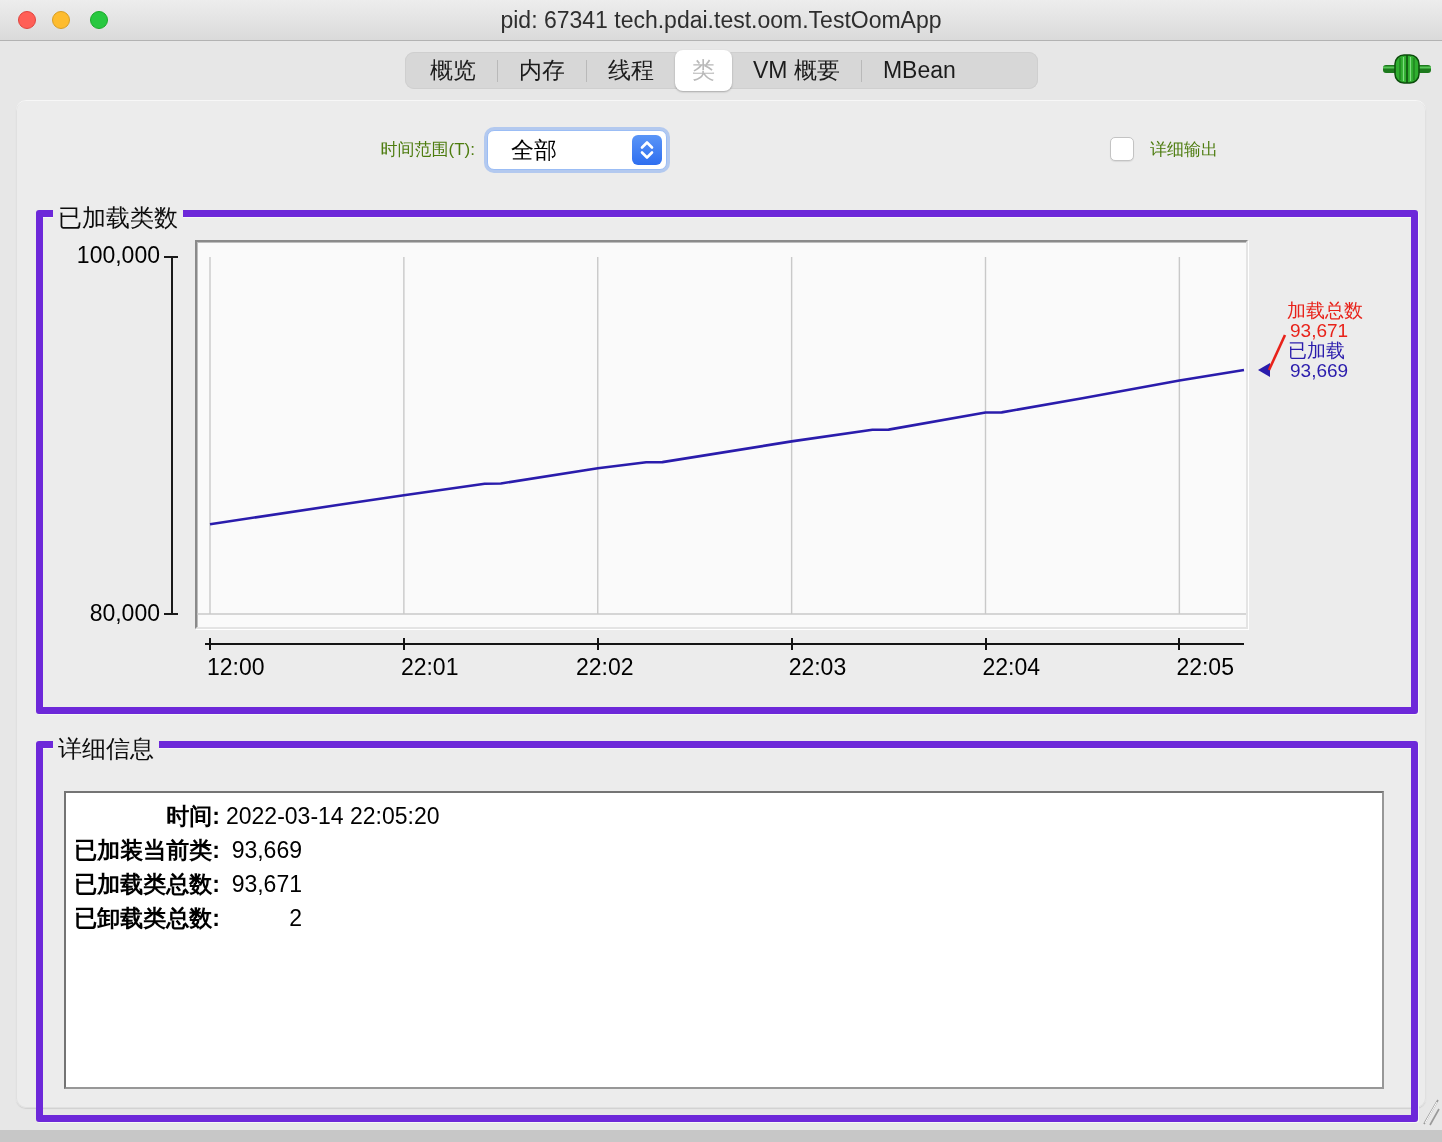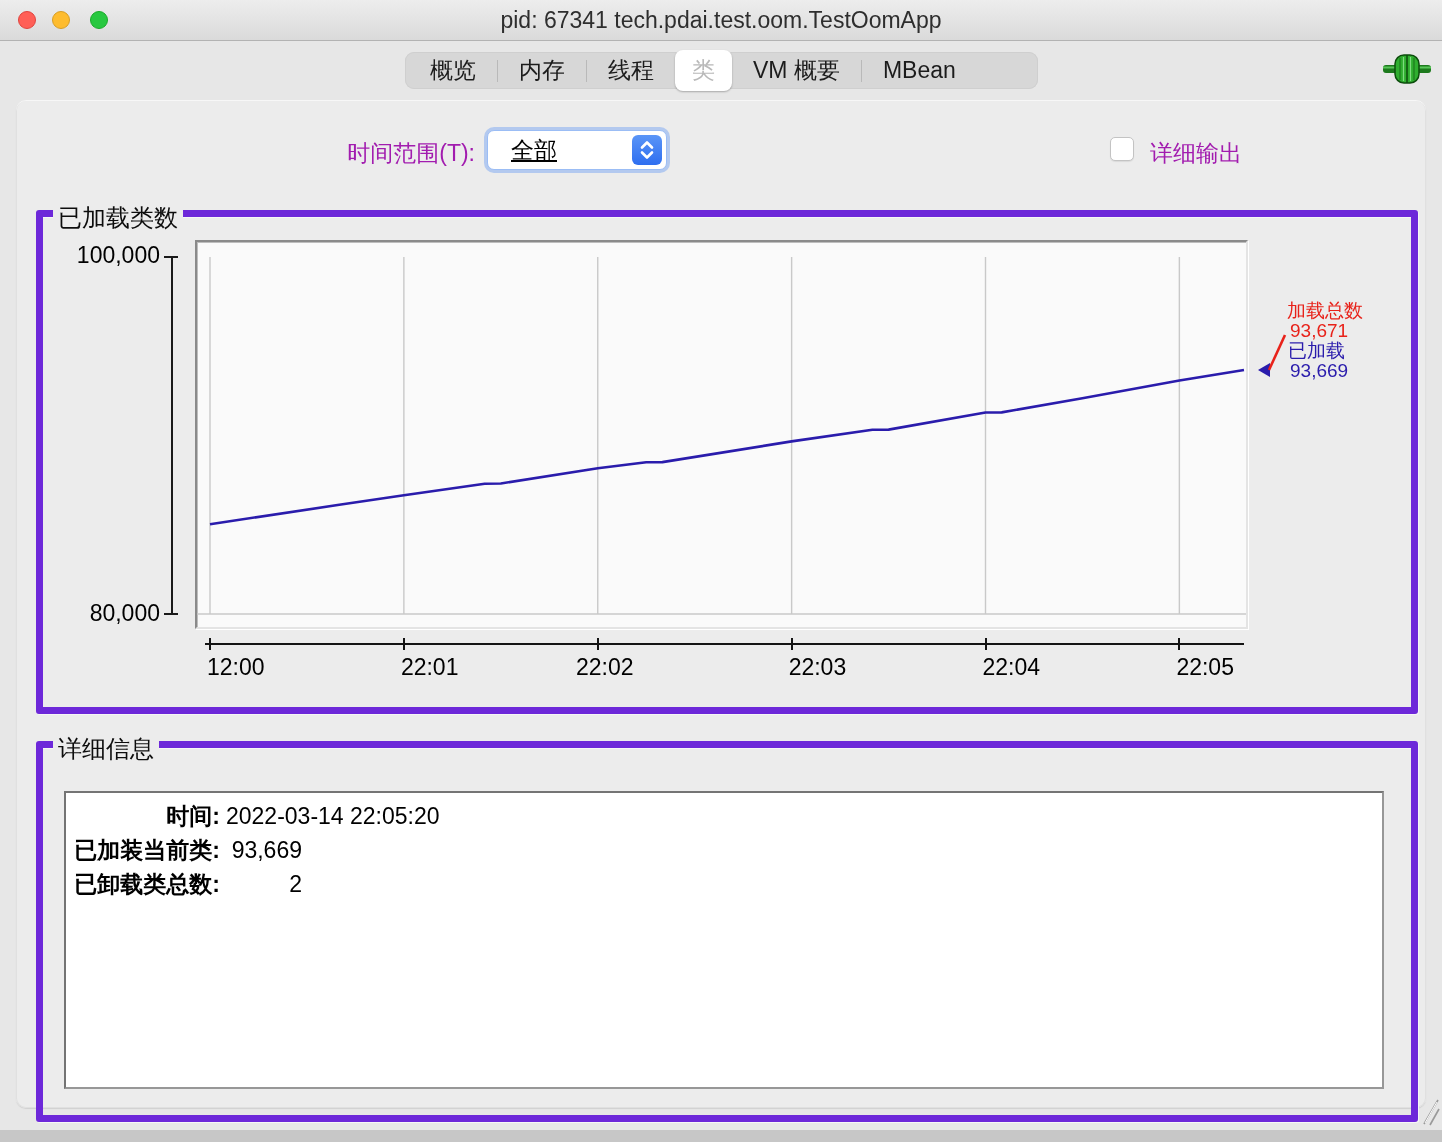--- a/index.html
+++ b/index.html
@@ -26,26 +26,26 @@
   .tab{font-size:23px;color:#1c1c1c;padding:0 21px;height:37px;line-height:37px;white-space:nowrap;}
   .tab.selected{background:#ffffff;color:#b9b9b9;height:41px;line-height:41px;margin:-2px 0;
     border-radius:8px;padding:0 17px;box-shadow:0 1px 2px rgba(0,0,0,.28);}
   .tab-sep{width:1px;height:22px;background:#b9b9b9;}
   
   .plug{position:absolute;left:1383px;top:54px;}
   
   .panel{position:absolute;left:16px;top:100px;width:1410px;height:1008px;background:#ececec;
     border-radius:10px;box-shadow:inset 0 1px 0 #f7f7f7,inset 0 0 0 1px #e0e0e0,0 1px 1px #d0d0d0;}
   
-  .ctl-label{position:absolute;font-size:23px;color:#a21caf;}
+  .ctl-label{position:absolute;font-size:17px;color:#4d7c0f;}
   #time-range-label{left:318px;top:138px;width:157px;text-align:right;}
   .select{position:absolute;left:487px;top:130px;width:178px;height:38px;background:#ffffff;
     border:1px solid #9bbdf5;border-radius:7px;
     box-shadow:0 0 0 3px rgba(110,160,245,.45);}
-  .select .val{position:absolute;left:23px;top:0;height:29px;line-height:38px;font-size:23px;color:#000;text-decoration:underline;}
+  .select .val{position:absolute;left:23px;top:0;height:29px;line-height:38px;font-size:23px;color:#000;}
   .select .cap{position:absolute;right:4px;top:4px;width:30px;height:30px;border-radius:6px;
     background:linear-gradient(#5a95f7,#2e6ef0);}
   .checkbox{position:absolute;left:1110px;top:137px;width:22px;height:22px;background:#fff;
     border:1.5px solid #c3c3c3;border-radius:5px;box-shadow:0 1px 1px rgba(0,0,0,.08);}
   #verbose-label{left:1150px;top:138px;}
   
   .groupbox{position:absolute;border:7px solid #6d28d9;border-radius:3px;
     box-shadow:inset 0 1px 0 #f6f6f6,1px 1px 0 #f6f6f6;}
   .groupbox .gtitle{position:absolute;top:-15px;left:10px;background:#ececec;padding:0 5px;
     font-size:24px;color:#0d0d0d;white-space:nowrap;}
@@ -175,20 +175,21 @@
     <div class="ann" id="ann-total-value" style="color: rgb(232, 34, 26);">93,671</div>
     <div class="ann" id="ann-loaded-label" style="color: rgb(42, 28, 172);">已加载</div>
     <div class="ann" id="ann-loaded-value" style="color: rgb(42, 28, 172);">93,669</div>
   </div>
 
   <div class="groupbox" id="group-details">
     <div class="gtitle">详细信息</div>
     <div class="detail-box">
         <div class="detail-row"><span class="detail-label">时间:</span><span class="detail-value">2022-03-14 22:05:20</span></div>
         <div class="detail-row"><span class="detail-label">已加装当前类:</span><span class="detail-value numeric">93,669</span></div>
+        <div class="detail-row"><span class="detail-label">已加载类总数:</span><span class="detail-value numeric">93,671</span></div>
         <div class="detail-row"><span class="detail-label">已卸载类总数:</span><span class="detail-value numeric">2</span></div>
       </div>
   </div>
 
   <svg class="grip" width="26" height="32" viewBox="0 0 26 32">
     <line x1="10" y1="30" x2="24" y2="6" stroke="#9a9a9a" stroke-width="1.6"></line>
     <line x1="16" y1="31" x2="25" y2="15" stroke="#9a9a9a" stroke-width="1.6"></line>
     <line x1="11" y1="29" x2="23" y2="8" stroke="#ffffff" stroke-width="1"></line>
   </svg>
 

